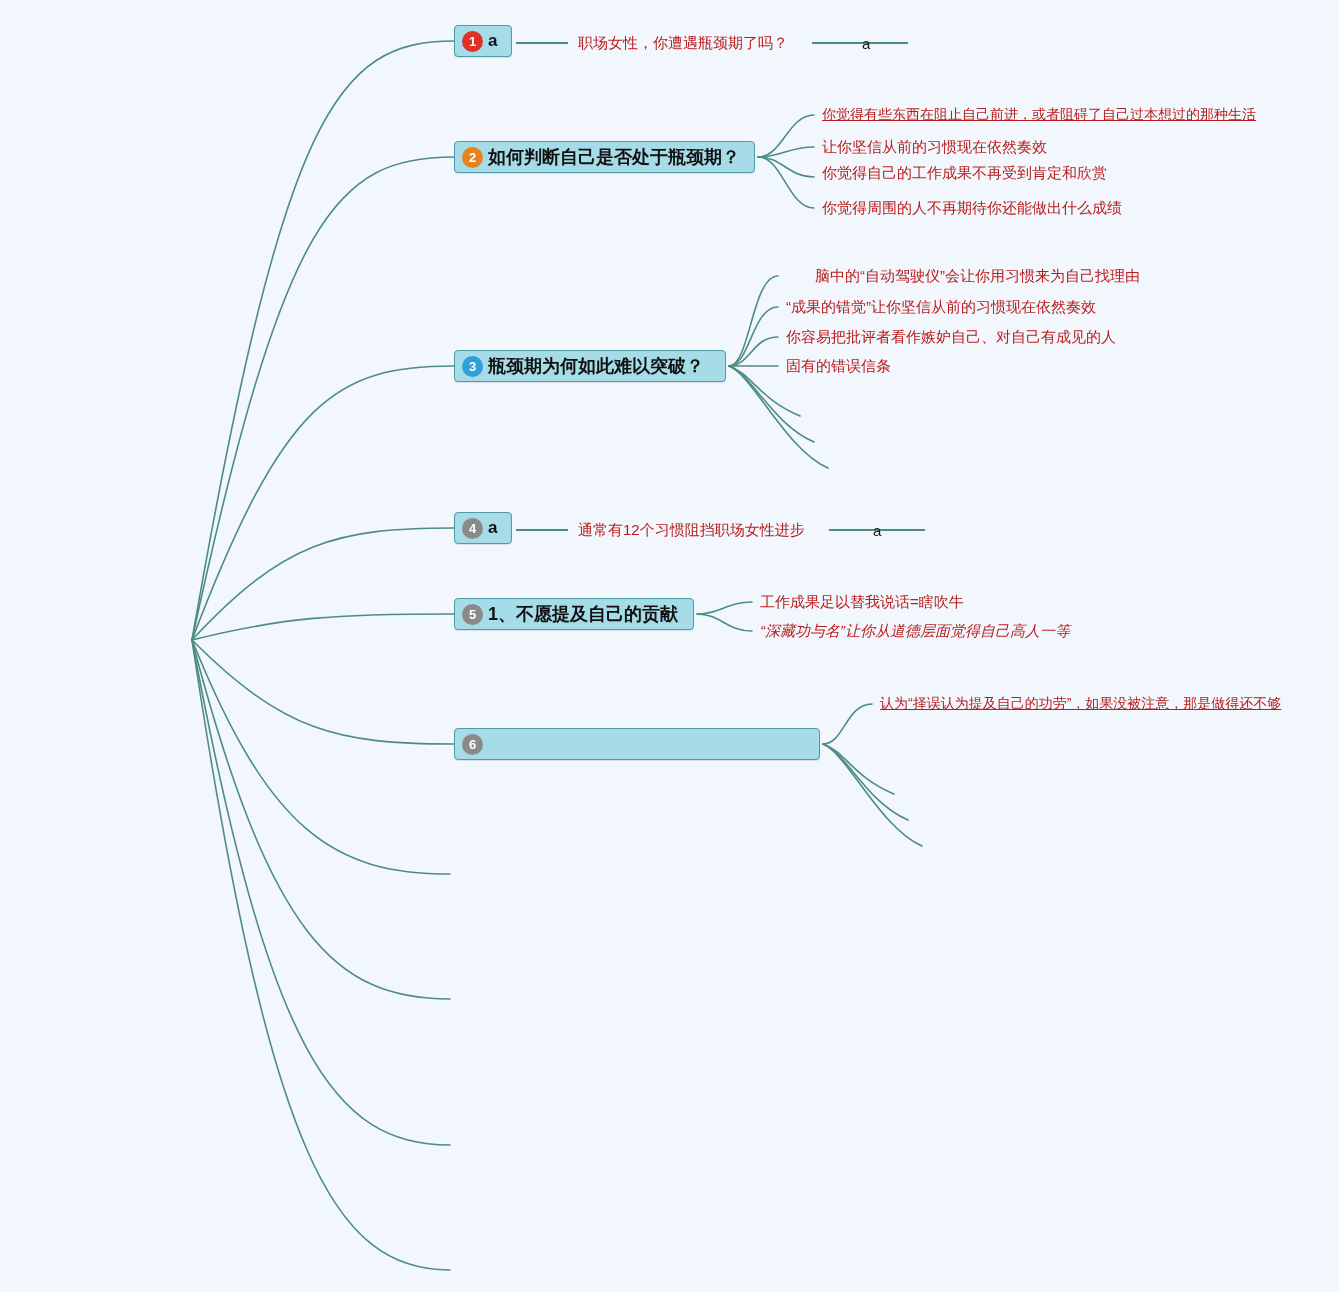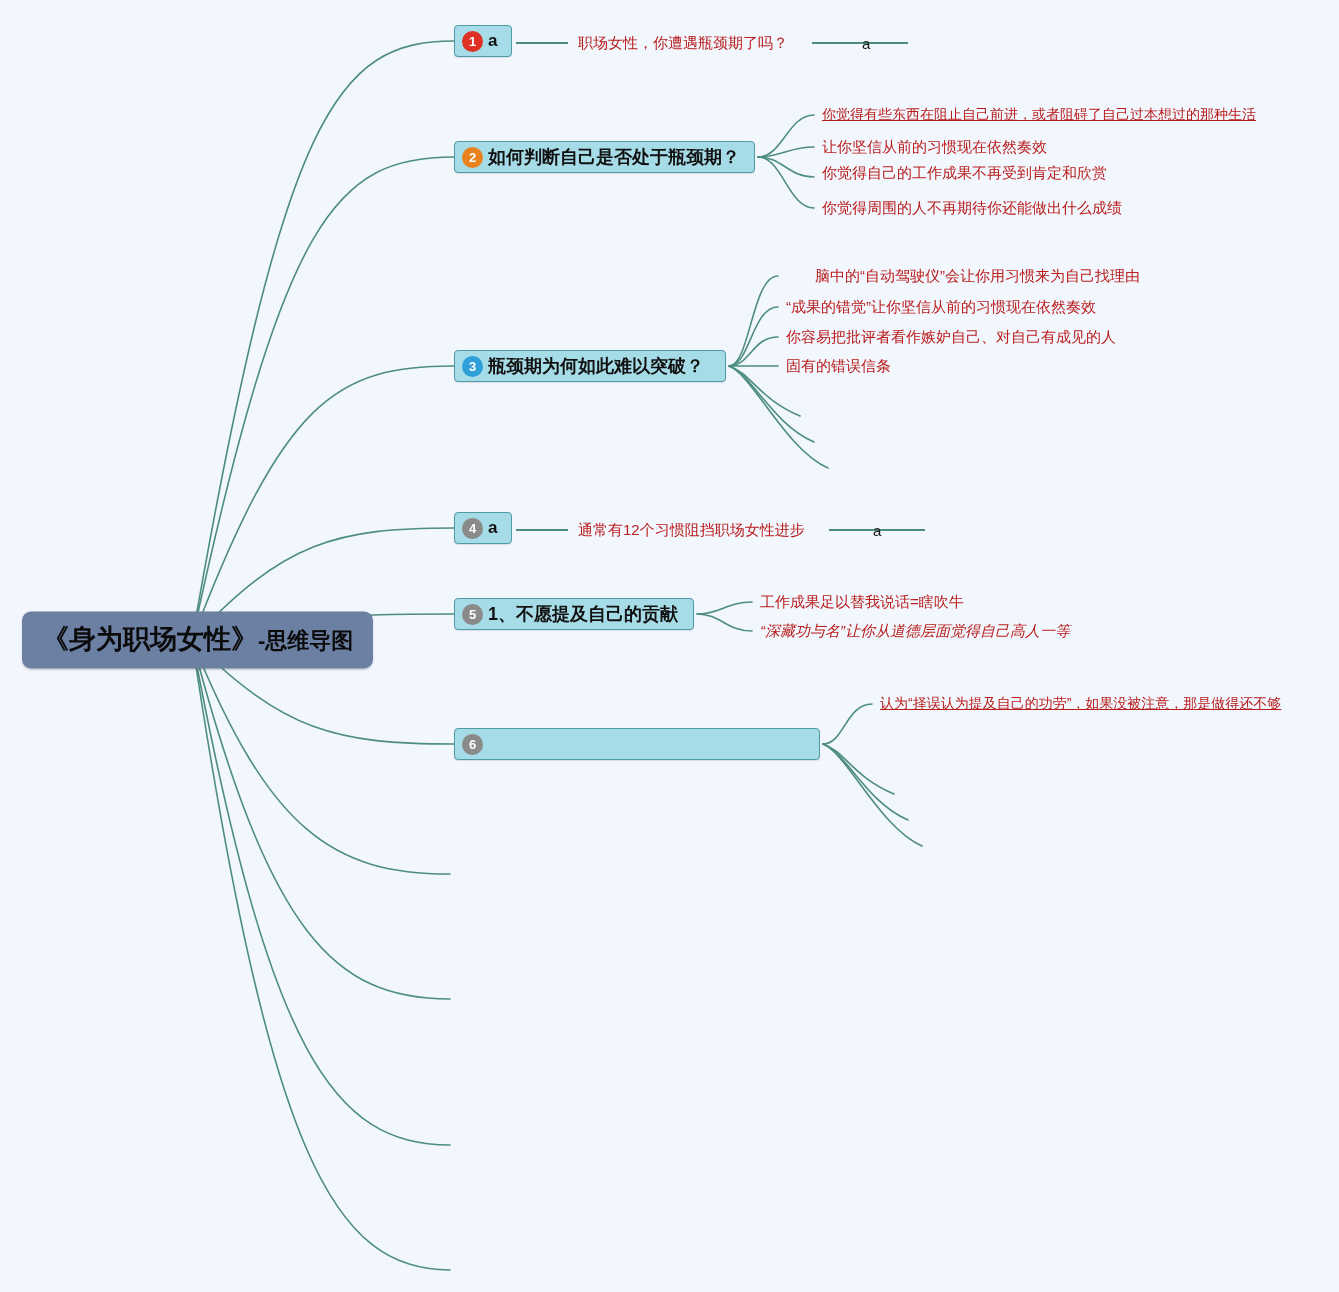--- a/index.html
+++ b/index.html
@@ -108,23 +108,20 @@
       <path d="M 823 744 C 844 744, 846 704, 872 704" fill="none" stroke="#4d8d80" stroke-width="1.6" stroke-linecap="round"></path>
       <path d="M 823 744 C 846 752, 852 776, 894 794" fill="none" stroke="#4d8d80" stroke-width="1.6" stroke-linecap="round"></path>
       <path d="M 823 744 C 846 752, 866 802, 908 820" fill="none" stroke="#4d8d80" stroke-width="1.6" stroke-linecap="round"></path>
       <path d="M 823 744 C 846 752, 880 828, 922 846" fill="none" stroke="#4d8d80" stroke-width="1.6" stroke-linecap="round"></path>
       <path d="M 192 640 C 269.4 831.88, 333.9 874, 450 874" fill="none" stroke="#4d8d80" stroke-width="1.6" stroke-linecap="round"></path>
       <path d="M 192 640 C 269.4 934.38, 333.9 999, 450 999" fill="none" stroke="#4d8d80" stroke-width="1.6" stroke-linecap="round"></path>
       <path d="M 192 640 C 269.4 1054.1, 333.9 1145, 450 1145" fill="none" stroke="#4d8d80" stroke-width="1.6" stroke-linecap="round"></path>
       <path d="M 192 640 C 269.4 1156.6, 333.9 1270, 450 1270" fill="none" stroke="#4d8d80" stroke-width="1.6" stroke-linecap="round"></path>
     </svg>
 
-  <div class="root-node">
-    <span>《身为职场女性》</span><span class="suffix">-思维导图</span>
-  </div>
 
   <div id="topic-layer">
       <div class="topic" style="left: 454px; top: 25px; width: 58px;">
         <span class="badge" style="background: rgb(224, 49, 39);">1</span>
         <span class="topic-label small">a</span>
       </div>
       <div class="topic" style="left: 454px; top: 141px; width: 301px;">
         <span class="badge" style="background: rgb(232, 130, 30);">2</span>
         <span class="topic-label">如何判断自己是否处于瓶颈期？</span>
       </div>

